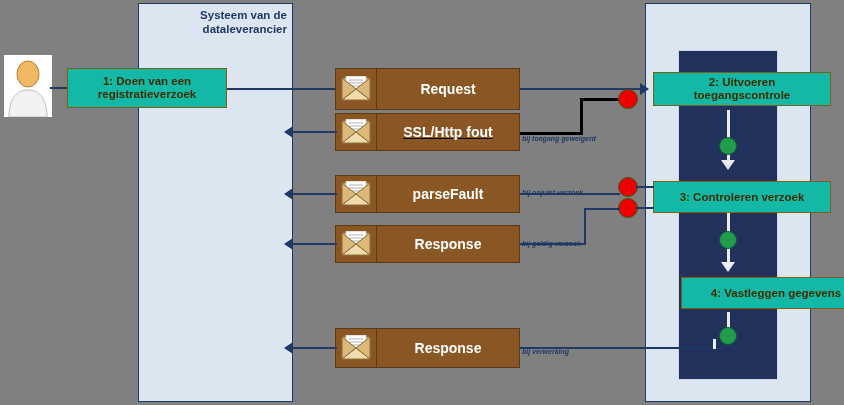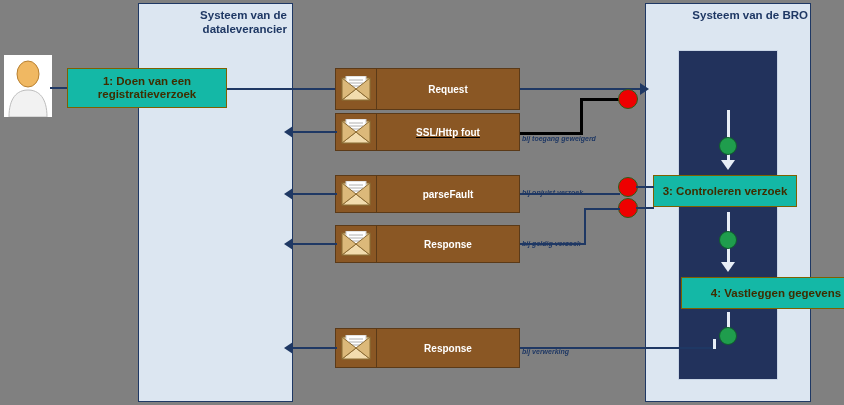--- a/index.html
+++ b/index.html
@@ -79,21 +79,21 @@
     flex:0 0 40px;
     border-right:1px solid #5b3a18;
     position:relative;
     display:flex;align-items:center;justify-content:center;
   }
   .msg-label{
     flex:1 1 auto;
     display:flex;align-items:center;justify-content:center;
     color:#ffffff;
     font-weight:bold;
-    font-size:10px;
+    font-size:14px;
     text-align:right;
   }
 
   
   .hline,.vline{position:absolute;background:#1f3864;}
   .hline{height:2px;}
   .vline{width:2px;}
   .hline.black,.vline.black{background:#000000;}
   .hline.white,.vline.white{background:#e8eef7;}
 
@@ -148,21 +148,20 @@
 </style>
 </head>
 <body>
 
 <div id="canvas">
 
   <div class="lane" style="left:138px;top:3px;width:155px;height:399px;"></div>
   <div class="lane-title" style="left:145px;top:8px;width:142px;">Systeem van de dataleverancier</div>
 
   <div class="lane" style="left:645px;top:3px;width:166px;height:399px;"></div>
-  <div class="lane-title" style="left:648px;top:8px;width:160px;">Systeem van de BRO</div>
 
   <div class="navy-band" style="left:678px;top:50px;width:100px;height:330px;"></div>
 
   <div class="vline white" style="left:727px;top:110px;width:3px;height:52px;"></div>
   <div class="arrow-down-white" style="left:721px;top:160px;"></div>
   <div class="vline white" style="left:727px;top:212px;width:3px;height:52px;"></div>
   <div class="arrow-down-white" style="left:721px;top:262px;"></div>
   <div class="vline white" style="left:727px;top:312px;width:3px;height:28px;"></div>
 
   <div class="dot green" style="left:719px;top:137px;width:18px;height:18px;"></div>
@@ -199,20 +198,21 @@
 
   <div class="hline black" style="left:520px;top:132px;width:63px;height:3px;"></div>
   <div class="vline black" style="left:580px;top:98px;width:3px;height:37px;"></div>
   <div class="hline black" style="left:580px;top:98px;width:48px;height:3px;"></div>
 
   <div class="hline" style="left:520px;top:88px;width:120px;height:2px;"></div>
   <div class="arrow-right" style="left:640px;top:83px;"></div>
 
   <div class="dot red" style="left:618px;top:89px;width:20px;height:20px;"></div>
 
+  <div class="activity" style="left:653px;top:72px;width:178px;height:34px;">2: Uitvoeren toegangscontrole</div>
 
   <div class="message" style="left:335px;top:113px;width:185px;height:38px;text-decoration:underline;">
     <div class="msg-icon">
       <svg width="30" height="26" viewBox="0 0 30 26">
         <rect x="1" y="2" width="28" height="22" fill="#e8c98f" stroke="#8a6a33" stroke-width="1"></rect>
         <rect x="5" y="0" width="20" height="16" fill="#ffffff" stroke="#c9c9c9" stroke-width="1"></rect>
         <line x1="8" y1="4" x2="22" y2="4" stroke="#b0b0b0" stroke-width="1"></line>
         <line x1="8" y1="7" x2="22" y2="7" stroke="#b0b0b0" stroke-width="1"></line>
         <line x1="8" y1="10" x2="22" y2="10" stroke="#b0b0b0" stroke-width="1"></line>
         <path d="M1 24 L15 13 L29 24 Z" fill="#f2dcae" stroke="#8a6a33" stroke-width="1"></path>
@@ -244,21 +244,21 @@
   </div>
   <div class="hline" style="left:293px;top:193px;width:44px;height:2px;"></div>
   <div class="arrow-left" style="left:284px;top:188px;"></div>
   <div class="hline" style="left:520px;top:193px;width:100px;height:2px;"></div>
 
   <div class="annot" style="left:522px;top:188px;">bij onjuist verzoek</div>
 
   <div class="dot red" style="left:618px;top:177px;width:20px;height:20px;"></div>
   <div class="dot red" style="left:618px;top:198px;width:20px;height:20px;"></div>
 
-  <div class="activity" style="left:653px;top:175px;width:144px;height:32px;">3:  Controleren verzoek</div>
+  <div class="activity" style="left:653px;top:181px;width:178px;height:32px;">3:  Controleren verzoek</div>
   <div class="hline" style="left:636px;top:186px;width:18px;height:2px;"></div>
   <div class="hline" style="left:636px;top:207px;width:18px;height:2px;"></div>
 
   <div class="message" style="left:335px;top:225px;width:185px;height:38px;">
     <div class="msg-icon">
       <svg width="30" height="26" viewBox="0 0 30 26">
         <rect x="1" y="2" width="28" height="22" fill="#e8c98f" stroke="#8a6a33" stroke-width="1"></rect>
         <rect x="5" y="0" width="20" height="16" fill="#ffffff" stroke="#c9c9c9" stroke-width="1"></rect>
         <line x1="8" y1="4" x2="22" y2="4" stroke="#b0b0b0" stroke-width="1"></line>
         <line x1="8" y1="7" x2="22" y2="7" stroke="#b0b0b0" stroke-width="1"></line>

